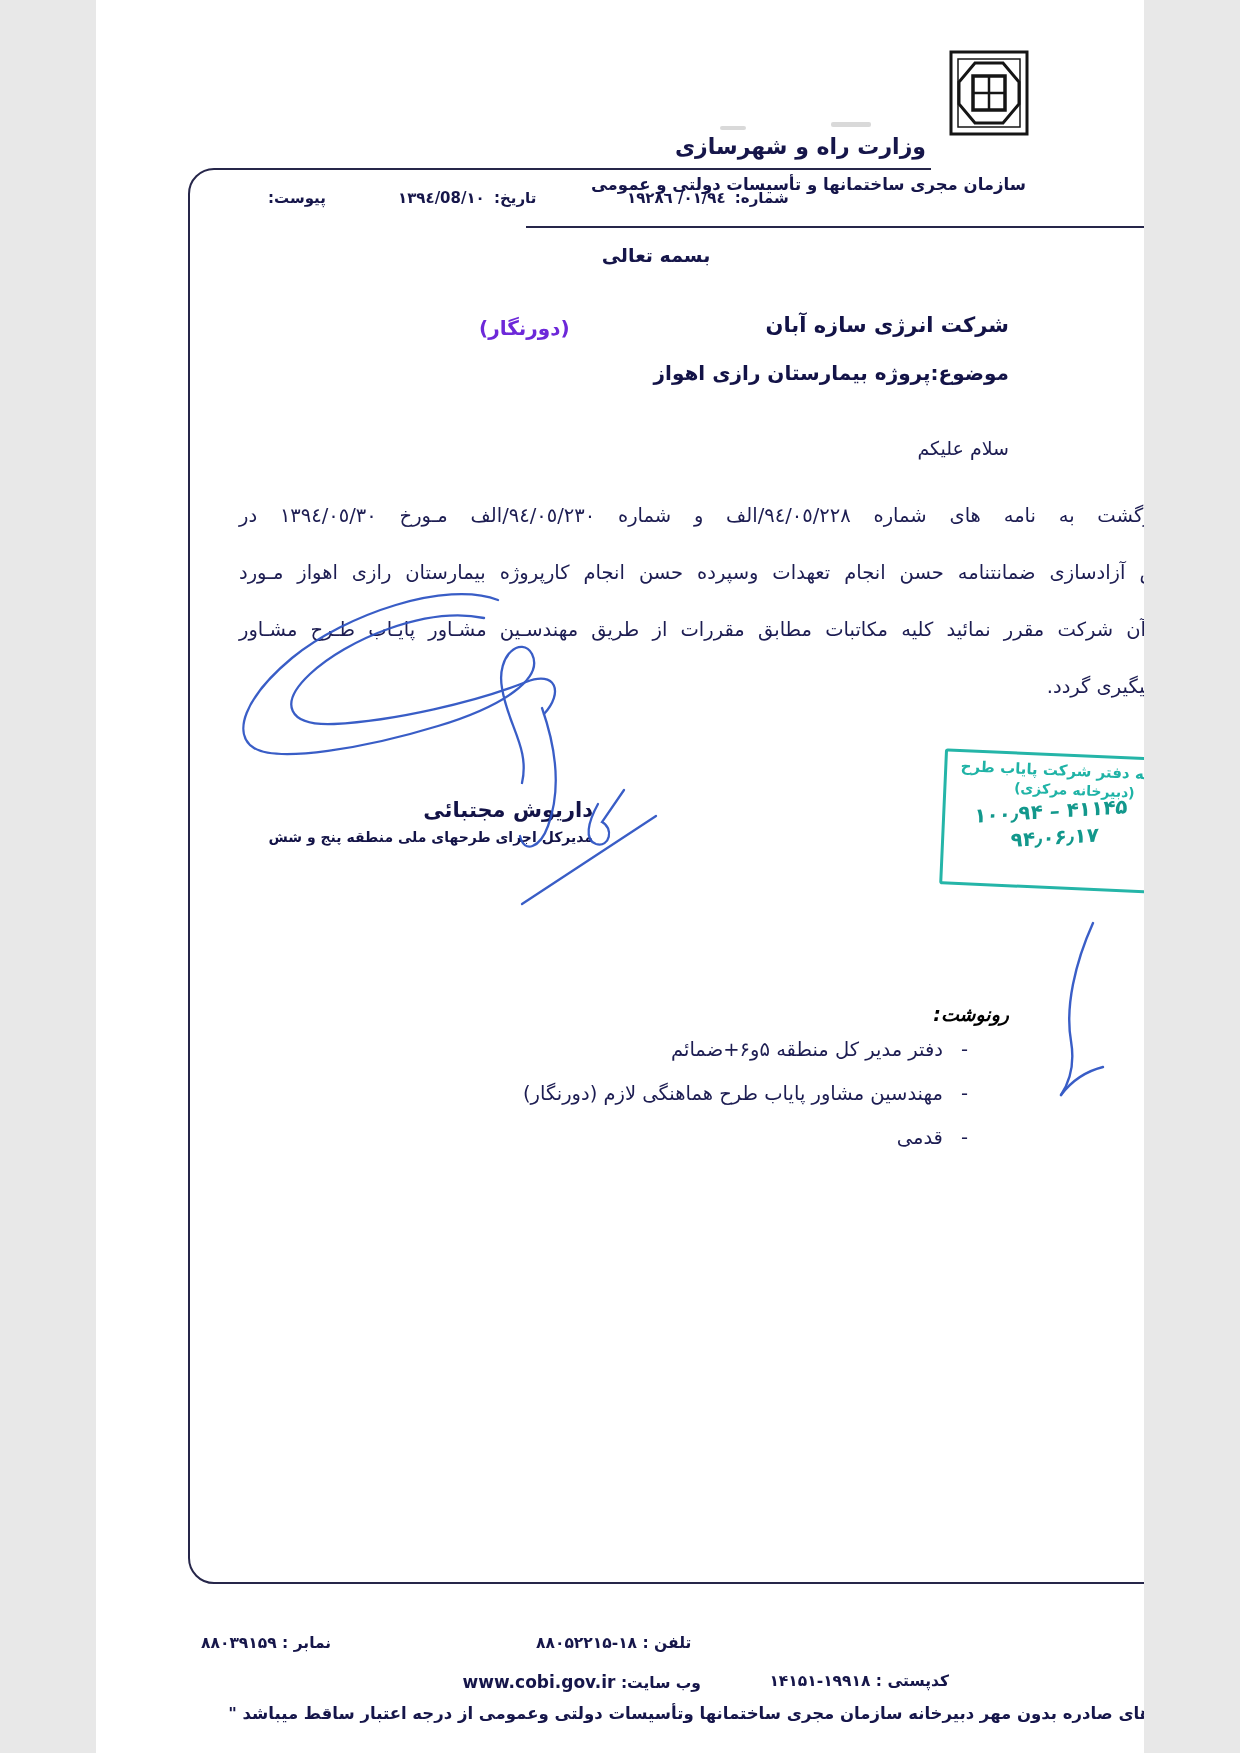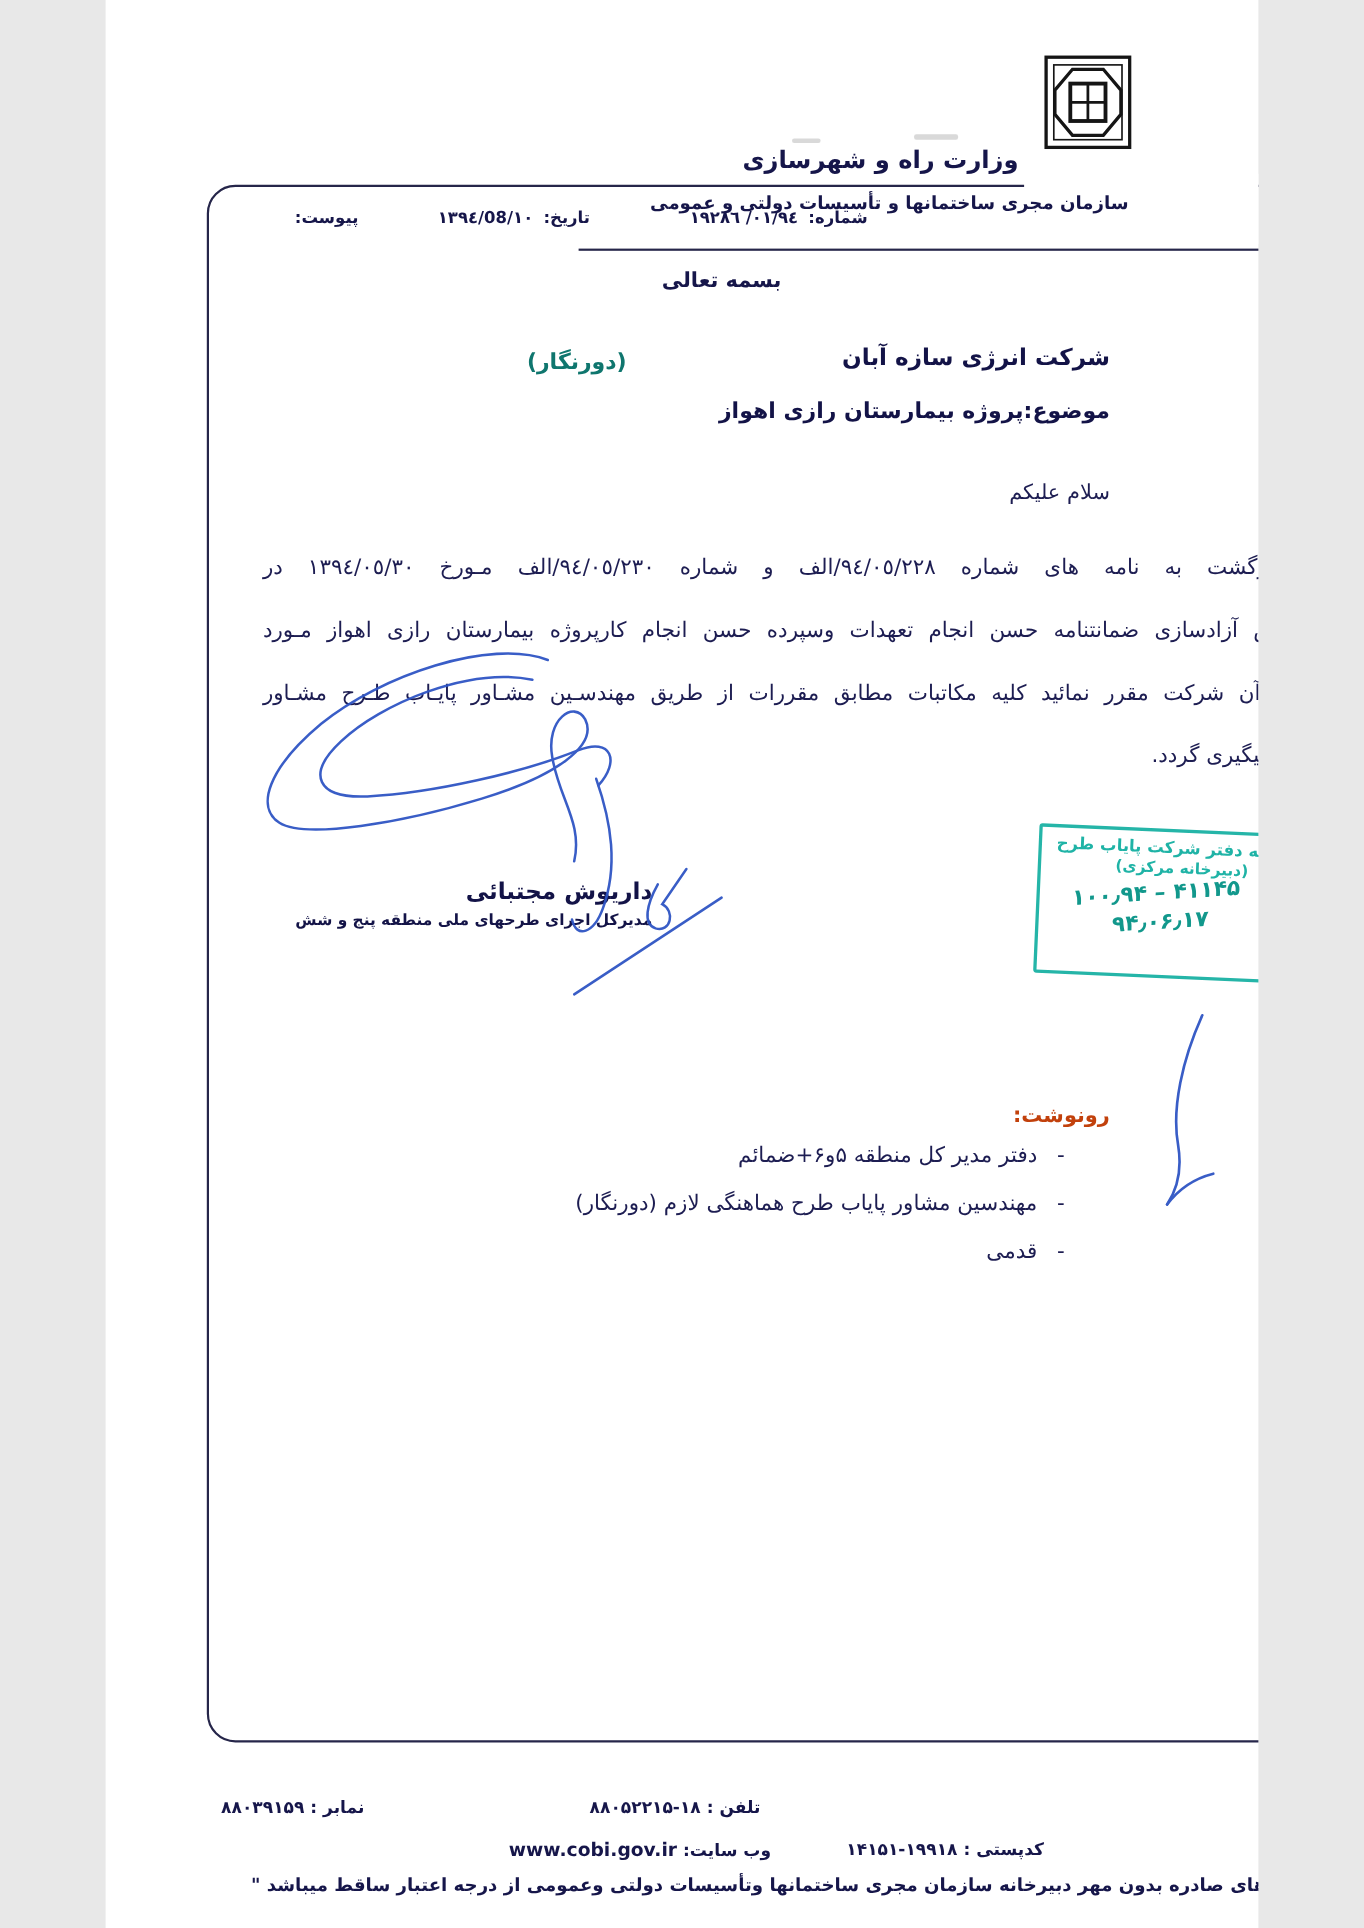--- a/index.html
+++ b/index.html
@@ -18,42 +18,42 @@
   .header-sep{left:430px;top:226px;width:696px;height:2px;background:#26264a;z-index:3;}
   .meta{top:189px;font-size:15px;font-weight:700;color:#16164a;z-index:4;white-space:nowrap;}
   .meta-number{left:527px;}
   .meta-date{left:298px;}
   .meta-attach{left:172px;}
   .meta .val{padding:0 4px;}
   
   .besmellah{left:470px;top:244px;width:180px;text-align:center;font-size:19px;font-weight:700;color:#16164a;z-index:4;}
   .recipient{right:135px;top:313px;font-size:21px;font-weight:700;color:#131347;z-index:4;}
   .subject{right:135px;top:361px;font-size:20px;font-weight:700;color:#131347;z-index:4;}
-  .faxnote{left:383px;top:316px;font-size:20px;font-weight:700;color:#0f766e;z-index:4;}
+  .faxnote{left:383px;top:316px;font-size:20px;font-weight:700;color:#6d28d9;z-index:4;}
   .salutation{right:135px;top:437px;font-size:19px;z-index:4;}
   
   .body-text{left:143px;top:487px;width:963px;font-size:19.5px;line-height:57px;z-index:4;color:#1d1d52;}
   .bl{text-align:justify;text-align-last:justify;height:57px;overflow:visible;}
   .bl.first{padding-right:38px;}
   .bl.last{text-align:justify;text-align-last:right;}
   
   .sig-svg{left:130px;top:578px;z-index:6;}
   .signatory{left:95px;top:786px;width:402px;text-align:right;z-index:5;margin-top:12px;}
   .sig-name{font-size:21px;font-weight:700;color:#131347;}
   .sig-title{font-size:14px;font-weight:700;color:#131347;margin-top:7px;}
   
   .stamp{left:846px;top:754px;width:262px;height:136px;border:3px solid #25b5a8;border-radius:3px;
     transform:rotate(2.5deg);color:#1fb3a6;z-index:6;padding:5px 8px;box-sizing:border-box;background:rgba(255,255,255,0.0);}
   .stamp-l1{text-align:center;font-size:15px;font-weight:700;}
   .stamp-l2{text-align:center;font-size:14px;font-weight:700;margin-top:2px;}
   .stamp-row{display:flex;align-items:center;margin-top:2px;}
   .stamp-label{font-size:12.5px;font-weight:700;}
   .stamp-hand{flex:1;text-align:center;font-size:20px;font-weight:700;color:#12988c;transform:rotate(-6deg) skewX(-6deg);}
   
-  .cc-label{right:135px;top:1003px;font-size:19px;font-weight:700;color:#c2410c;z-index:4;}
+  .cc-label{right:135px;top:1003px;font-size:19px;font-weight:700;color:#000000;z-index:4;font-style:italic;}
   .cc-list{right:176px;top:1038px;z-index:4;}
   .cc-item{display:flex;gap:18px;margin-bottom:21px;font-size:19.5px;color:#1d1d52;align-items:flex-start;}
   .cc-dash{font-weight:400;}
   .cc-mark-svg{left:945px;top:915px;z-index:6;}
   
   .footer{font-weight:700;color:#16164a;white-space:nowrap;z-index:4;}
   .f-address{right:75px;top:1630px;font-size:16px;}
   .f-phone{left:440px;top:1634px;font-size:15.5px;}
   .f-fax{left:105px;top:1634px;font-size:15.5px;}
   .f-postal{right:195px;top:1672px;font-size:15.5px;}

